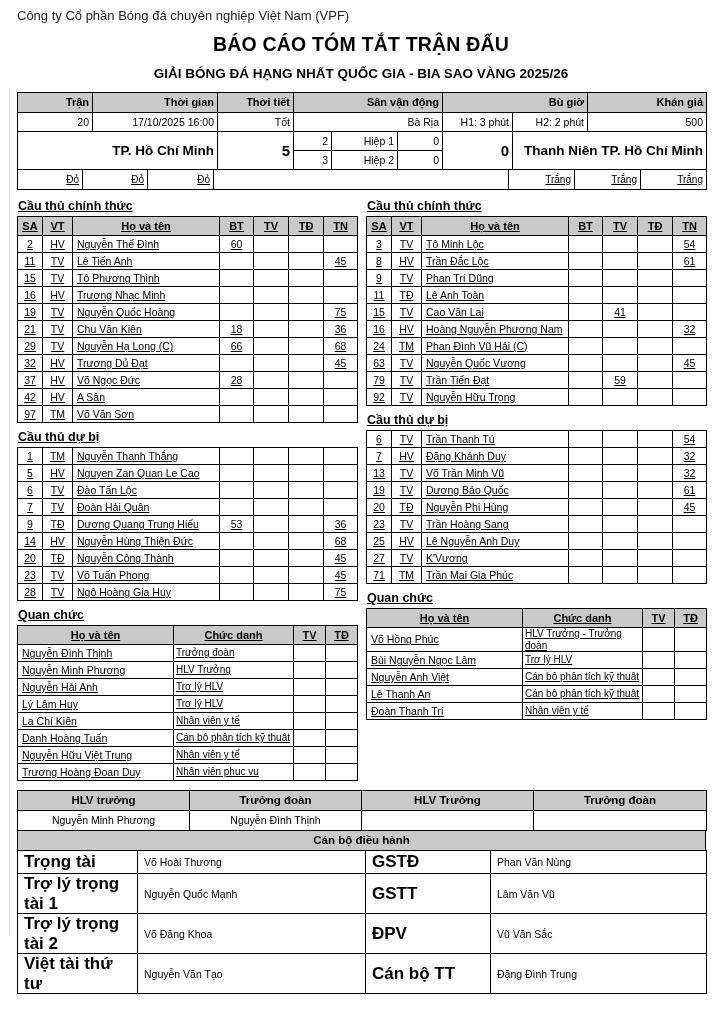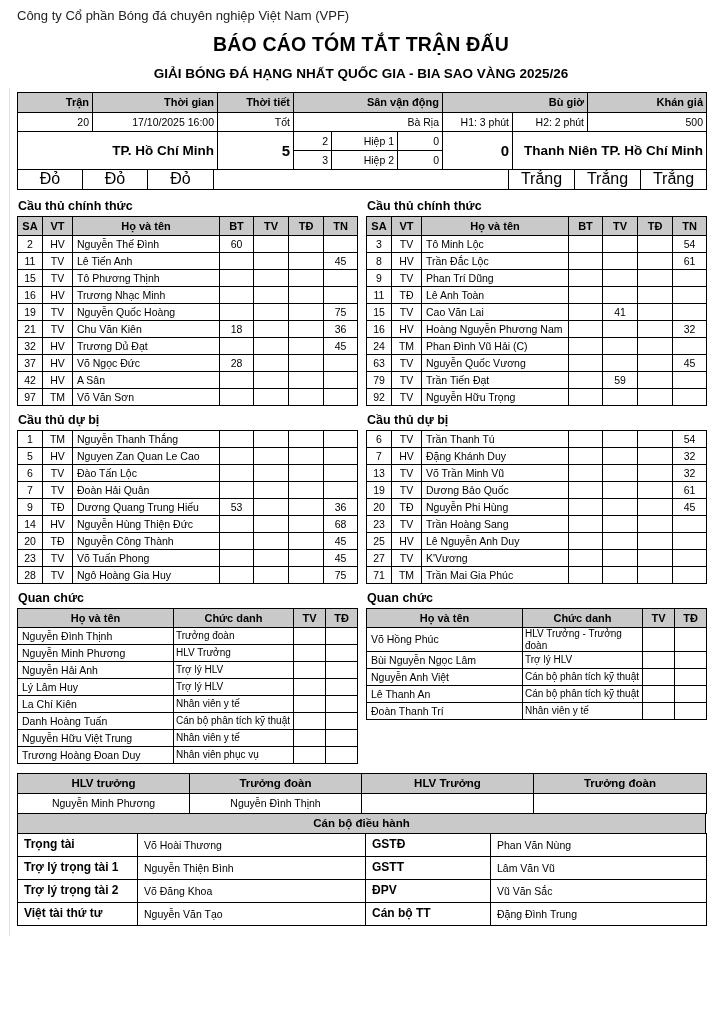--- a/index.html
+++ b/index.html
@@ -15,25 +15,25 @@
   table { border-collapse:collapse; table-layout:fixed; }
   td { border:1px solid #000; padding:0 3px; overflow:hidden; line-height:1.15; }
 
   
   .mtable, .ctable { width:689px; }
   .mtable td { text-align:right; font-size:10.5px; height:19px; }
   .mtable tr.hd td { background:#c9c9c9; font-weight:bold; font-size:11px; height:20px; }
   .mtable td.team { font-size:13.5px; font-weight:bold; }
   .mtable td.score { font-size:15px; font-weight:bold; }
   .ctable { margin-top:-1px; }
-  .ctable td { text-align:center; font-size:16px; height:20px; }
+  .ctable td { text-align:right; font-size:10px; height:20px;text-decoration:underline; }
 
   
   .cols { display:flex; gap:9px; margin-top:2px; }
-  .col { width:340px; }
+  .col { width:340px;text-decoration:underline; }
   .sec { font-weight:bold; font-size:12.5px; margin:7px 0 3px 1px; }
 
   .ptable, .otable { width:340px; }
   .ptable td { text-align:center; font-size:10.5px; height:17px; }
   .ptable thead td { background:#c9c9c9; font-weight:bold; font-size:11px; height:19px; }
   .ptable .col-name { text-align:left; padding-left:4px; }
 
   .otable td { font-size:10.5px; height:17px; }
   .otable thead td { background:#c9c9c9; font-weight:bold; font-size:11px; height:19px; text-align:center; }
   .otable .col-name { text-align:left; padding-left:4px; }
@@ -44,21 +44,21 @@
   .coach { width:689px; margin-top:9px; }
   .coach td { text-align:center; height:20px; }
   .coach tr.hd td { background:#c9c9c9; font-weight:bold; font-size:11.5px; }
   .coach tr.vals td { font-size:10.5px; }
 
   .mohead { width:689px; margin-top:-1px; }
   .mohead td { background:#c9c9c9; font-weight:bold; font-size:11.5px; text-align:center; height:20px; }
 
   .reftable { width:689px; margin-top:-1px; }
   .reftable td { height:23px; }
-  .reftable .col-label, .reftable .col-label2 { font-weight:bold; font-size:12px; padding-left:6px; }
+  .reftable .col-label, .reftable .col-label2 { font-weight:bold; font-size:17px; padding-left:6px; }
   .reftable .col-name, .reftable .col-name2 { font-size:10.5px; padding-left:6px; }
 </style>
 </head>
 <body>
 
 <div class="page">
   <div class="edge-line"></div>
 
   <div class="org">Công ty Cổ phần Bóng đá chuyên nghiệp Việt Nam (VPF)</div>
   <div class="title">BÁO CÁO TÓM TẮT TRẬN ĐẤU</div>
@@ -208,20 +208,29 @@
             <tr>
               <td class="col-sa">21</td>
               <td class="col-vt">TV</td>
               <td class="col-name">Chu Văn Kiên</td>
               <td class="col-bt">18</td>
               <td class="col-tv"></td>
               <td class="col-td"></td>
               <td class="col-tn">36</td>
             </tr>
             <tr>
+              <td class="col-sa">29</td>
+              <td class="col-vt">TV</td>
+              <td class="col-name">Nguyễn Hạ Long (C)</td>
+              <td class="col-bt">66</td>
+              <td class="col-tv"></td>
+              <td class="col-td"></td>
+              <td class="col-tn">68</td>
+            </tr>
+            <tr>
               <td class="col-sa">32</td>
               <td class="col-vt">HV</td>
               <td class="col-name">Trương Dủ Đạt</td>
               <td class="col-bt"></td>
               <td class="col-tv"></td>
               <td class="col-td"></td>
               <td class="col-tn">45</td>
             </tr>
             <tr>
               <td class="col-sa">37</td>
@@ -723,21 +732,21 @@
       </colgroup>
     <tbody>
         <tr>
           <td class="col-label">Trọng tài</td>
           <td class="col-name">Võ Hoài Thương</td>
           <td class="col-label2">GSTĐ</td>
           <td class="col-name2">Phan Văn Nùng</td>
         </tr>
         <tr>
           <td class="col-label">Trợ lý trọng tài 1</td>
-          <td class="col-name">Nguyễn Thiện Bình</td>
+          <td class="col-name">Nguyễn Quốc Mạnh</td>
           <td class="col-label2">GSTT</td>
           <td class="col-name2">Lâm Văn Vũ</td>
         </tr>
         <tr>
           <td class="col-label">Trợ lý trọng tài 2</td>
           <td class="col-name">Võ Đăng Khoa</td>
           <td class="col-label2">ĐPV</td>
           <td class="col-name2">Vũ Văn Sắc</td>
         </tr>
         <tr>

